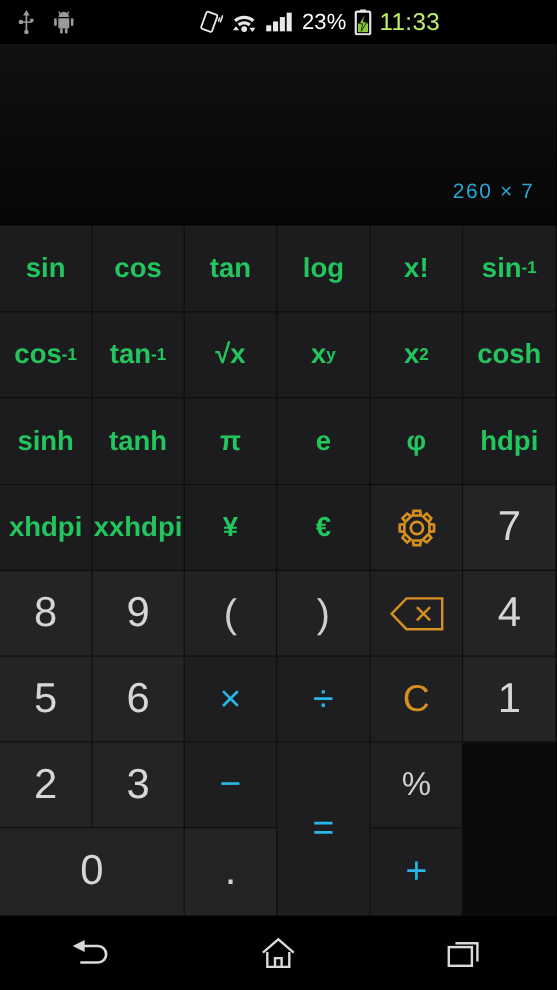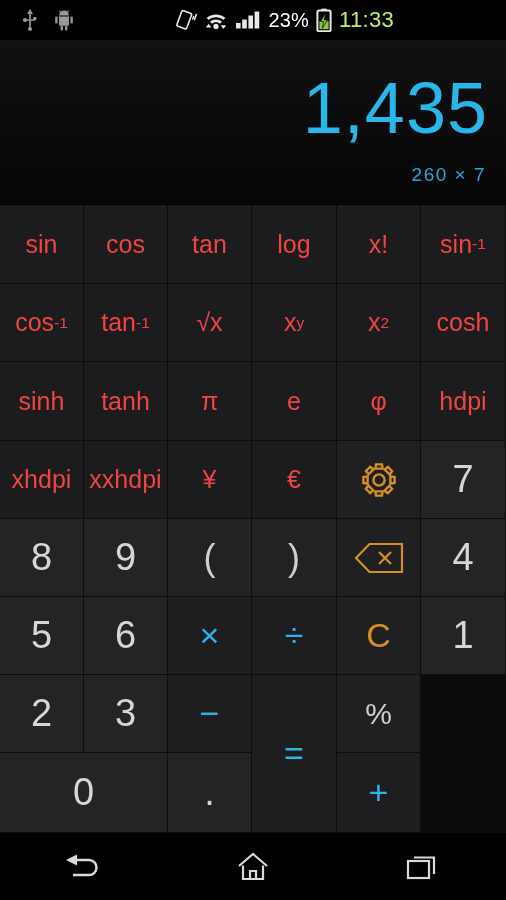--- a/index.html
+++ b/index.html
@@ -8,21 +8,21 @@
     background:#000;
     font-family:"Liberation Sans", sans-serif;
     overflow:hidden;
   }
   #app { position:relative; width:506px; height:900px; background:#000; }
 
   
   .statusbar {
     position:absolute; top:0; left:0; width:410px; height:40px;
     background:#000; display:flex; align-items:center;
-    padding:0 10px;
+    padding:0 4px;
   }
   .sb-left { display:flex; align-items:center; gap:16px; padding-left:12px; }
   .sb-right { margin-left:auto; display:flex; align-items:center; gap:7px; padding-right:6px; }
   .sb-icon { display:block; }
   .sb-text {
     color:#fff; font-size:20px; letter-spacing:.2px;
     font-family:"Liberation Sans", sans-serif;
   }
   .sb-clock { color:#bef264; font-size:22px; letter-spacing:.3px; }
 
@@ -55,21 +55,21 @@
   }
   .key {
     position:relative;
     display:flex; align-items:center; justify-content:center;
     background:#202022;
     border-right:1px solid #0d0d0e;
     border-bottom:1px solid #0d0d0e;
     color:#cfcfcf;
     user-select:none;
   }
-  .key.fn { background:#1c1c1e; font-size:25px; font-weight:400; color:#ef4444; }
+  .key.fn { background:#1c1c1e; font-size:25px; font-weight:700; color:#22c55e; }
   .key.num { background:#242426; font-size:38px; font-weight:300; color:#d6d6d6; }
   .key.op   { background:#1e1e20; color:#29b6e8; font-size:34px; font-weight:300; }
   .key.paren { background:#222224; color:#cfcfcf; font-size:36px; font-weight:300; }
   .key.util { background:#202022; }
   .key.pct  { background:#202022; font-size:30px; color:#cfcfcf; }
   .key.clear { background:#202022; color:#d6901f; font-size:34px; font-weight:300; }
 
   .key sup { font-size:.62em; vertical-align:super; line-height:0; }
 
   .span2col { grid-column:span 2; }
@@ -147,21 +147,20 @@
         <rect x="5.4" y="0.6" width="5.2" height="2.4" fill="#e8e8e8"></rect>
         <rect x="1.4" y="2.6" width="13.2" height="20.6" rx="1.4" fill="none" stroke="#e8e8e8" stroke-width="2"></rect>
         <rect x="3.4" y="13.2" width="9.2" height="8" fill="#8cc63f"></rect>
         <polygon points="9.4,5.6 4.6,13.6 7.6,13.6 6.4,20.4 11.4,12 8.4,12" fill="#8cc63f" stroke="#1a1a1a" stroke-width=".8"></polygon>
       </svg>
       <span class="sb-clock">11:33</span>
     </div>
   </div>
 
   <div class="display">
-    <div class="result">1,435</div>
     <div class="expression">260 × 7</div>
   </div>
 
   <div class="keypad">
 
     <div class="key fn">sin</div>
     <div class="key fn">cos</div>
     <div class="key fn">tan</div>
     <div class="key fn">log</div>
     <div class="key fn">x!</div>

